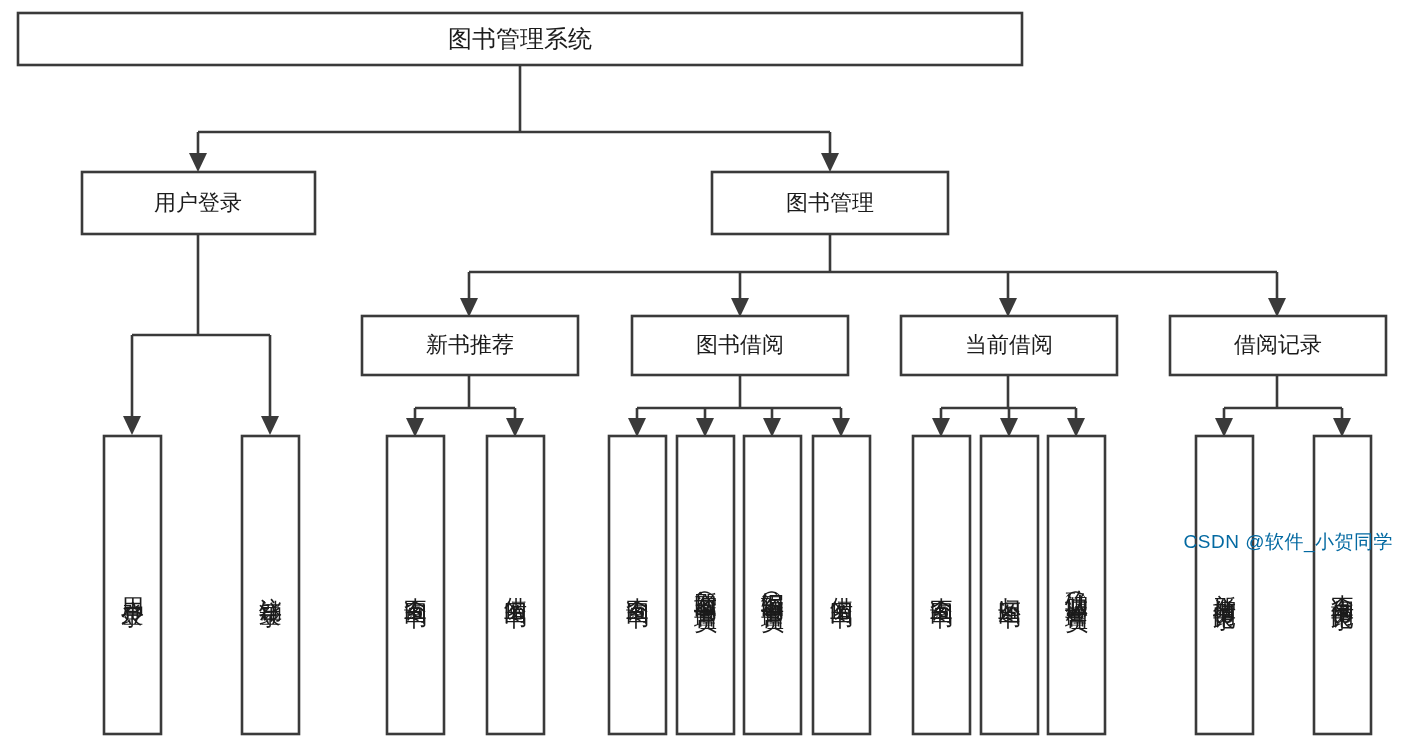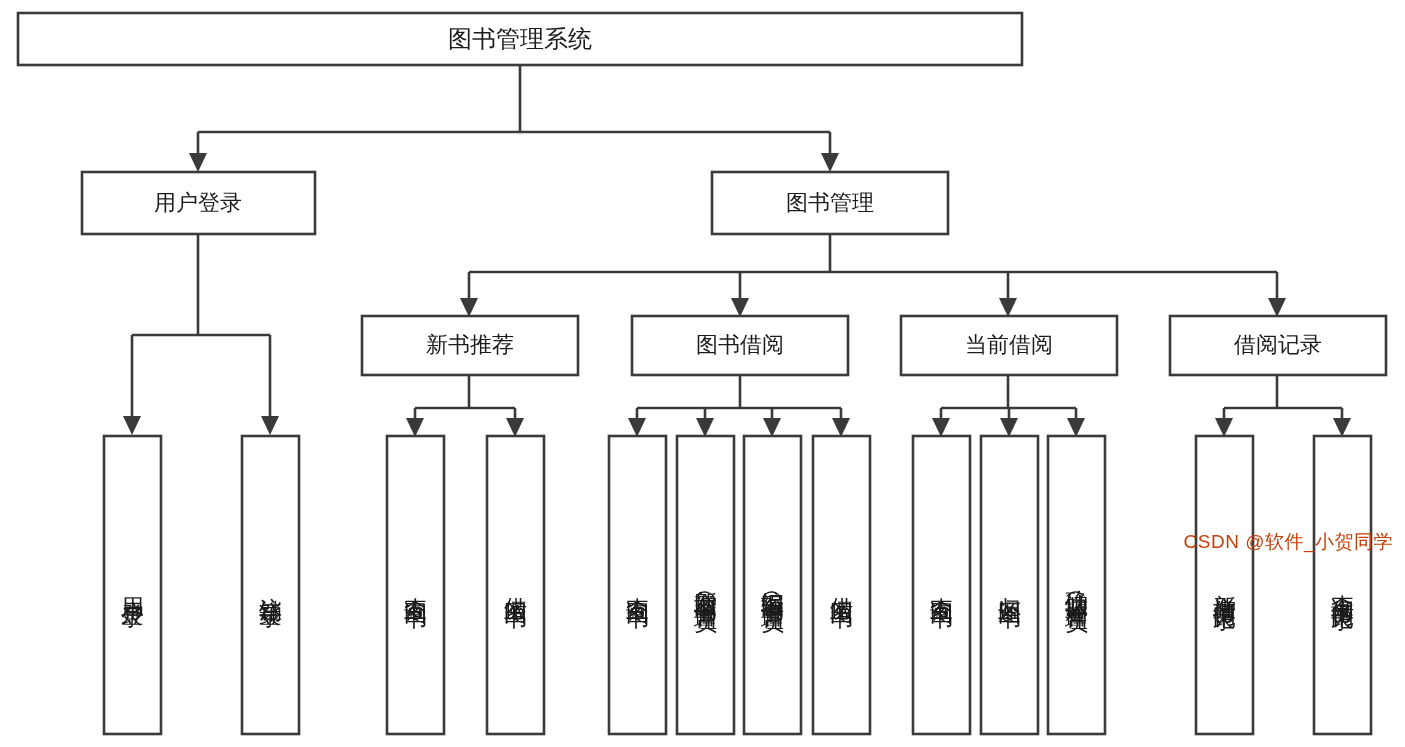--- a/index.html
+++ b/index.html
@@ -66,21 +66,21 @@
     letter-spacing: 3px;
     line-height: 1;
     white-space: nowrap;
   }
   #watermark {
     position: absolute;
     right: 12px;
     bottom: 6px;
     font-family: "Liberation Sans", "DejaVu Sans", sans-serif;
     font-size: 19px;
-    color: #c2410c;
+    color: #0369a1;
     letter-spacing: 0.5px;
     white-space: nowrap;
     pointer-events: none;
     margin-left: 44px;
   }
 </style>
 </head>
 <body>
 
 <div id="diagram-root">

